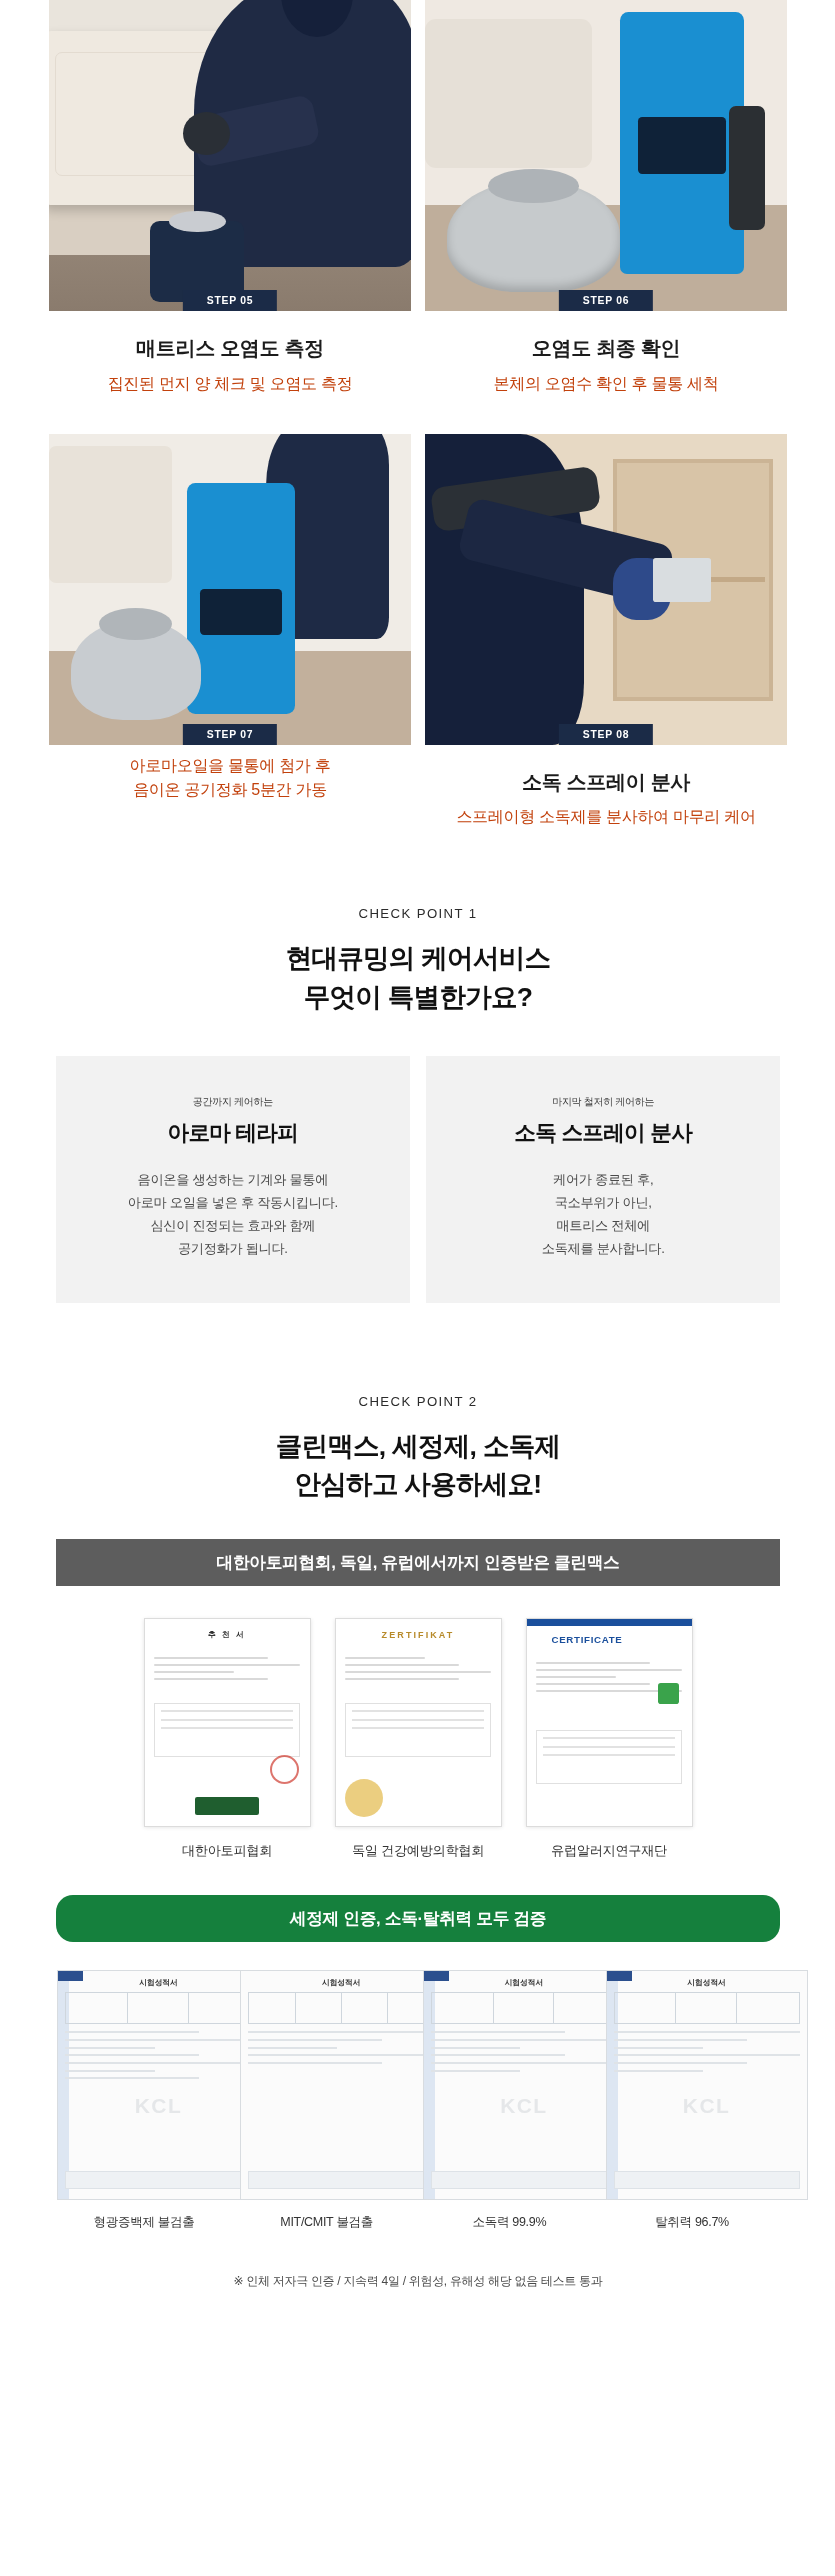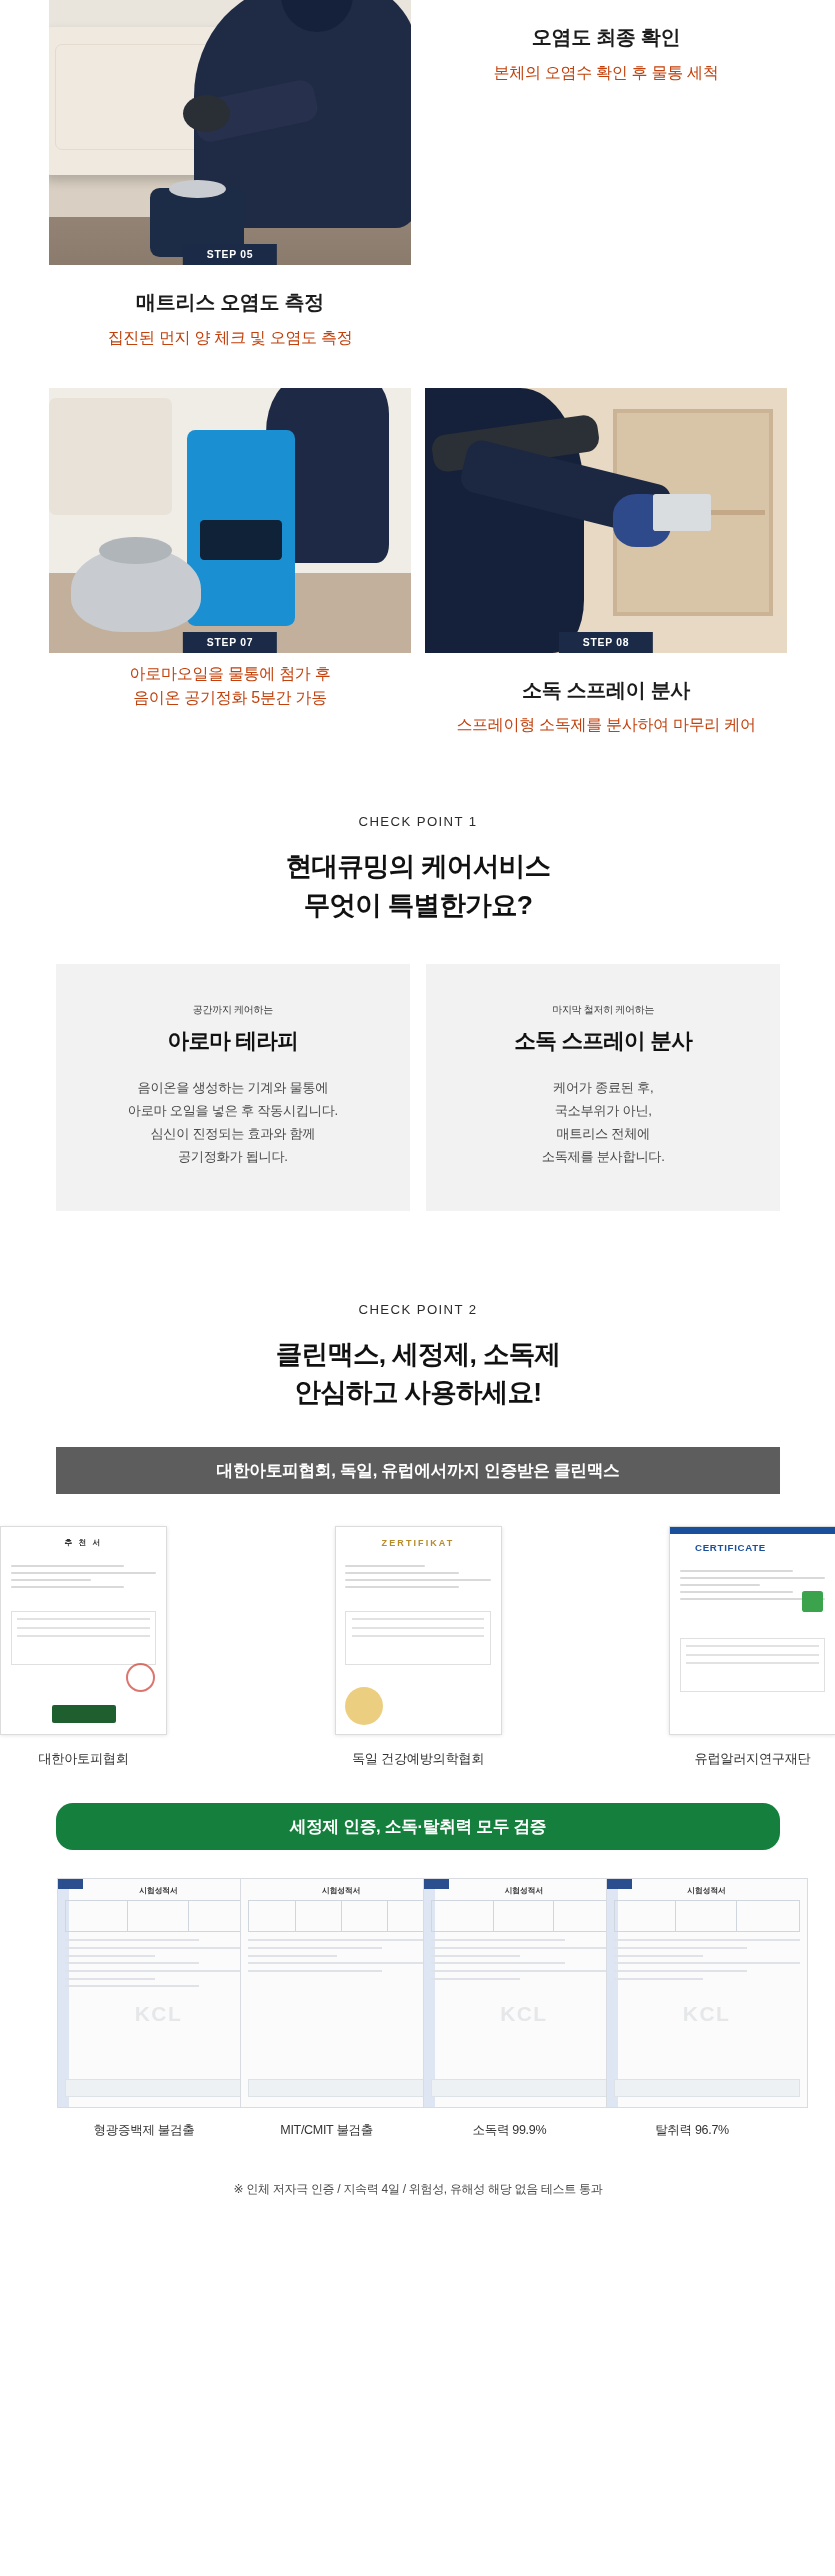--- a/index.html
+++ b/index.html
@@ -25,21 +25,21 @@
     display: flex;
     gap: 14px;
     justify-content: center;
   }
   .step-card {
     width: 362px;
   }
   .step-photo {
     position: relative;
     width: 362px;
-    height: 265px;
+    height: 311px;
     overflow: hidden;
     background: #cfd3d6;
   }
   .step-badge {
     position: absolute;
     left: 50%;
     transform: translateX(-50%);
     bottom: 0;
     background: #1b2b47;
     color: #fff;
@@ -173,21 +173,21 @@
     text-align: center;
     font-size: 16.7px;
     font-weight: bold;
     padding: 12px 7px;
     letter-spacing: -0.3px;
   }
   .band.dark2 { background: #15803d; border-radius: 17px; }
 
   .certs-row {
     display: flex;
-    justify-content: space-between;
+    justify-content: center;
     gap: 24px;
     margin-top: 32px;
   }
   .cert-item { width: 167px; text-align: center; }
   .cert-paper {
     width: 167px;
     height: 209px;
     background: #fff;
     border: 0.7px solid #dcdcdc;
     box-shadow: 0 1.4px 4.2px rgba(0,0,0,.12);
@@ -278,20 +278,33 @@
             <div class="glove"></div>
             <div class="device"></div>
           </div>
           <div class="step-badge">STEP 05</div>
         </div>
         <div class="step-title">매트리스 오염도 측정</div>
         <div class="step-desc">집진된 먼지 양 체크 및 오염도 측정</div>
       </div>
 
       <div class="step-card">
+        <div class="step-photo">
+          <div class="scene s6">
+            <div class="wall"></div>
+            <div class="sofa"></div>
+            <div class="floor"></div>
+            <div class="machine">
+                <div class="panel"></div>
+              </div>
+            <div class="hose"></div>
+            <div class="bowl"></div>
+          </div>
+          <div class="step-badge">STEP 06</div>
+        </div>
         <div class="step-title">오염도 최종 확인</div>
         <div class="step-desc">본체의 오염수 확인 후 물통 세척</div>
       </div>
 
     </div>
 
     <div class="steps-row second">
 
       <div class="step-card">
         <div class="step-photo">

